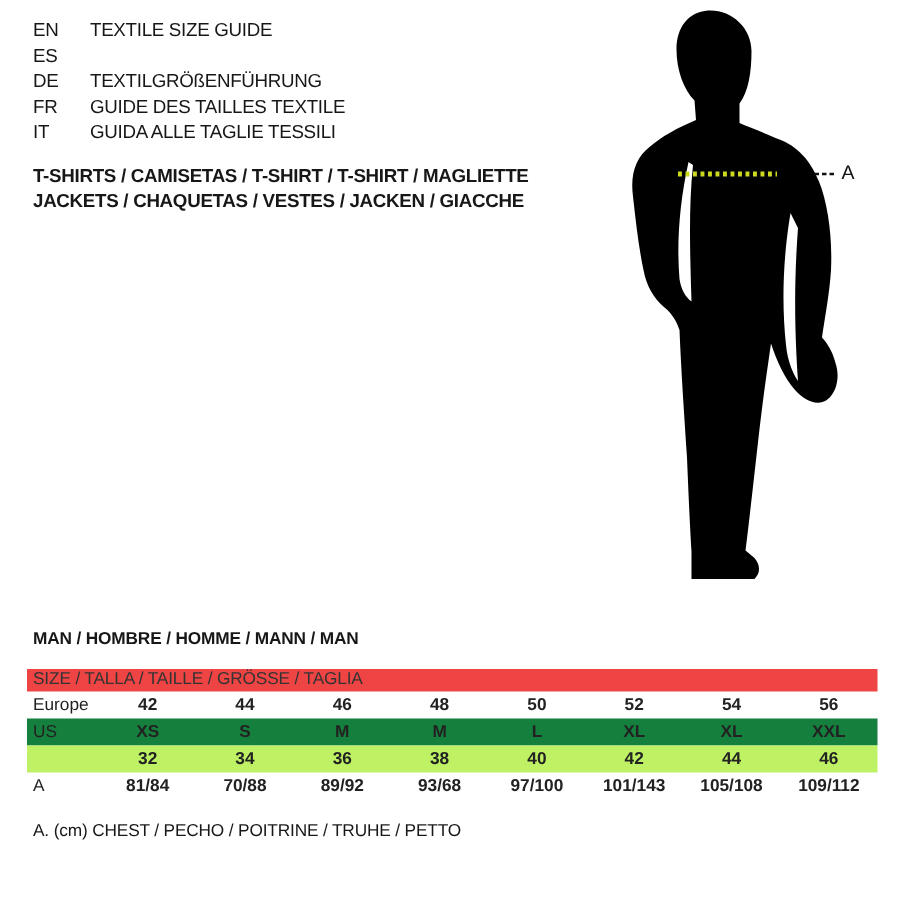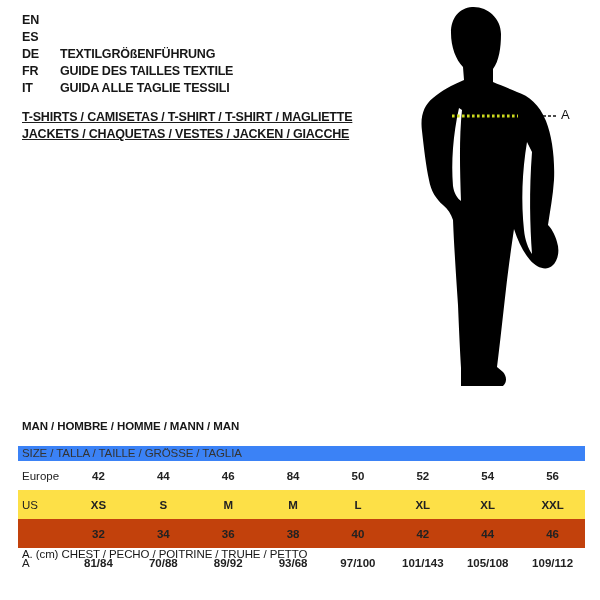--- a/index.html
+++ b/index.html
@@ -4,53 +4,54 @@
 <style>
   html,body{margin:0;padding:0;}
   body{
     width:600px;height:600px;position:relative;background:#ffffff;
     font-family:"Liberation Sans", sans-serif;color:#1d1d1d;overflow:hidden;
   }
   
   .lang-list{position:absolute;left:22px;top:12px;}
   .lang-row{display:grid;grid-template-columns:38px auto;height:16.8px;align-items:center;}
   .lang-code,.lang-text{
-    font-size:12.5px;font-weight:700;letter-spacing:-0.2px;white-space:nowrap;color:#171717;
+    font-size:12.5px;font-weight:400;letter-spacing:-0.2px;white-space:nowrap;color:#171717;
   }
   
-  .categories{position:absolute;left:22px;top:109px;text-decoration:underline;}
+  .categories{position:absolute;left:22px;top:109px;}
   .cat-line{font-size:12.5px;font-weight:700;letter-spacing:-0.2px;line-height:16.5px;white-space:nowrap;color:#171717;}
   
   .figure-svg{position:absolute;left:0;top:0;width:600px;height:600px;}
   .measure-a{position:absolute;left:561px;top:107px;font-size:13px;font-weight:400;color:#111;}
   
   .man-title{position:absolute;left:22px;top:420px;font-size:11.5px;font-weight:700;letter-spacing:-0.1px;color:#171717;}
   
   .size-table{position:absolute;left:18px;top:446px;width:567px;}
   .table-header{
     height:15px;line-height:15px;padding-left:4px;
     font-size:11.5px;color:#333;font-weight:400;letter-spacing:-0.1px;
   }
   .table-row{
     display:grid;grid-template-columns:48px repeat(8,1fr);
-    height:29px;align-items:center;font-size:11.5px;color:#222;
+    height:18px;align-items:center;font-size:11.5px;color:#222;
   }
   .row-label{padding-left:4px;text-align:left;}
   .cell{text-align:center;font-weight:bold;}
   
   .footnote{position:absolute;left:22px;top:548px;font-size:11.5px;letter-spacing:-0.1px;color:#171717;white-space:nowrap;}
   .footnote .prefix{font-weight:400;}
   .footnote .note-text{font-weight:400;}
 </style>
 </head>
 <body>
 
 <div class="lang-list">
   <div class="lang-row">
     <span class="lang-code">EN</span>
+    <span class="lang-text">TEXTILE SIZE GUIDE</span>
   </div>
   <div class="lang-row">
     <span class="lang-code">ES</span>
   </div>
   <div class="lang-row">
     <span class="lang-code">DE</span>
     <span class="lang-text">TEXTILGRÖßENFÜHRUNG</span>
   </div>
   <div class="lang-row">
     <span class="lang-code">FR</span>
@@ -108,47 +109,47 @@
     C 525,240 528,248 532,254
     C 530,225 529,192 532,152 Z"></path>
   <line x1="452" y1="116" x2="518" y2="116" stroke="#ccd91e" stroke-width="3.2" stroke-dasharray="2.6 2.4"></line>
   <line x1="543" y1="116" x2="558" y2="116" stroke="#111111" stroke-width="1.6" stroke-dasharray="3 2"></line>
 </svg>
 <span class="measure-a">A</span>
 
 <div class="man-title">MAN / HOMBRE / HOMME / MANN / MAN</div>
 
 <div class="size-table">
-  <div class="table-header" style="background:#3b82f6;">SIZE / TALLA / TAILLE / GRÖSSE / TAGLIA</div>
+  <div class="table-header" style="background:#ef4444;">SIZE / TALLA / TAILLE / GRÖSSE / TAGLIA</div>
 
   <div class="table-row">
     <div class="row-label">Europe</div>
     <div class="cell">42</div>
     <div class="cell">44</div>
     <div class="cell">46</div>
-    <div class="cell">84</div>
+    <div class="cell">48</div>
     <div class="cell">50</div>
     <div class="cell">52</div>
     <div class="cell">54</div>
     <div class="cell">56</div>
   </div>
 
-  <div class="table-row" style="background:#fde047;">
+  <div class="table-row" style="background:#15803d;">
     <div class="row-label">US</div>
     <div class="cell">XS</div>
     <div class="cell">S</div>
     <div class="cell">M</div>
     <div class="cell">M</div>
     <div class="cell">L</div>
     <div class="cell">XL</div>
     <div class="cell">XL</div>
     <div class="cell">XXL</div>
   </div>
 
-  <div class="table-row" style="background:#c2410c;">
+  <div class="table-row" style="background:#bef264;">
     <div class="row-label"></div>
     <div class="cell">32</div>
     <div class="cell">34</div>
     <div class="cell">36</div>
     <div class="cell">38</div>
     <div class="cell">40</div>
     <div class="cell">42</div>
     <div class="cell">44</div>
     <div class="cell">46</div>
   </div>

